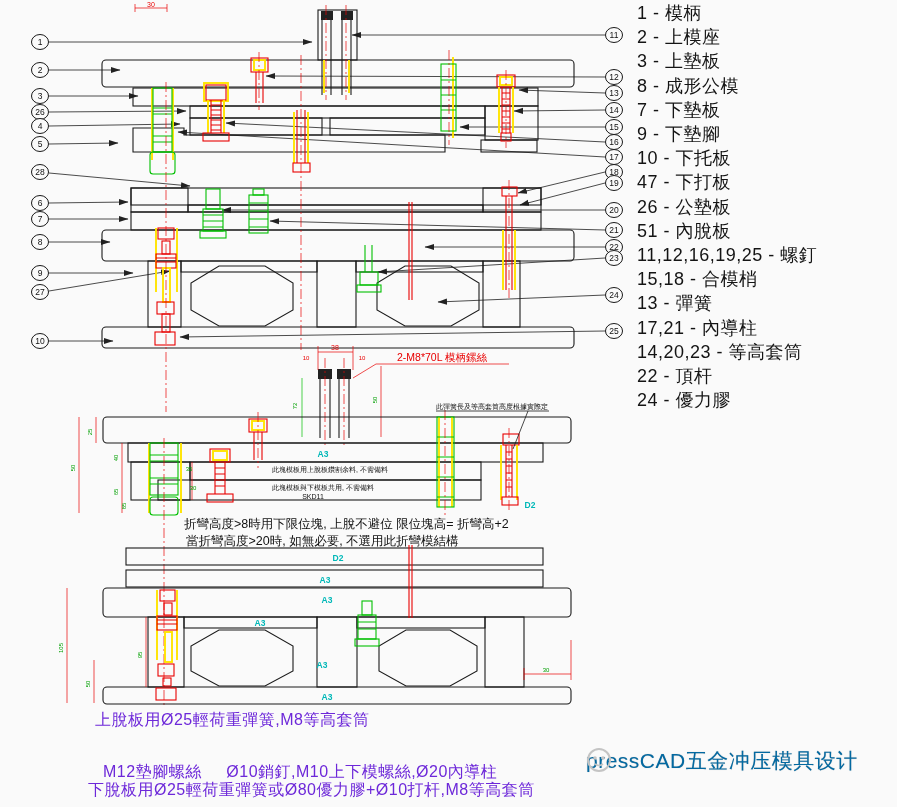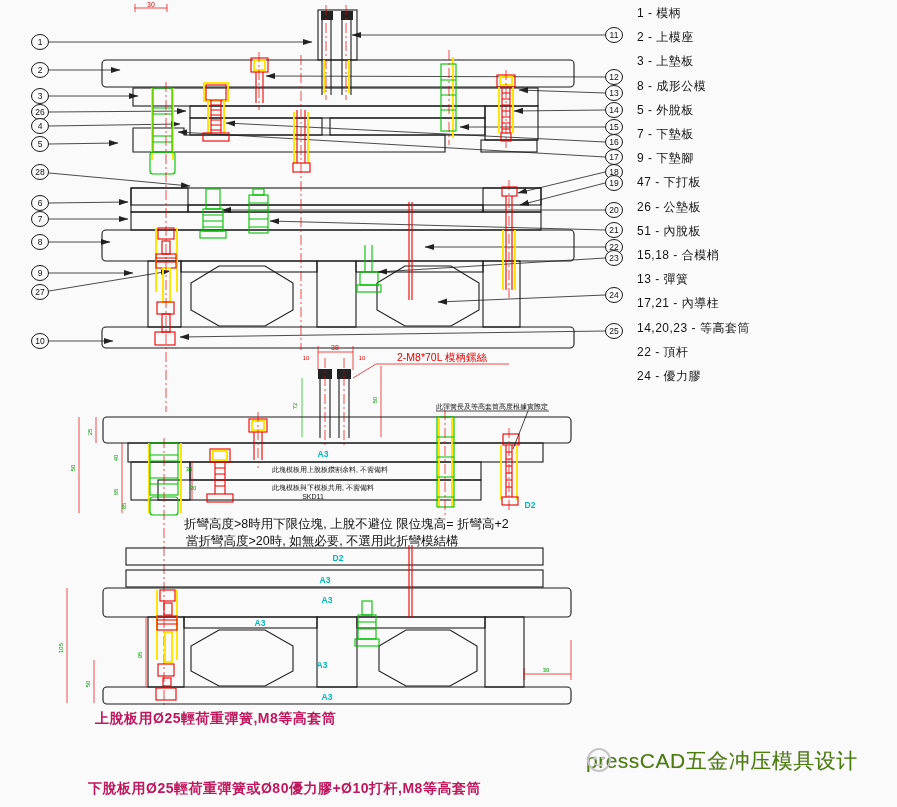--- a/index.html
+++ b/index.html
@@ -18,27 +18,27 @@
   .gdim{stroke:#00bf00;stroke-width:0.7;fill:none;}
   text{font-family:"Liberation Sans",sans-serif;}
   .cot{font-size:8.5px;fill:#111;text-anchor:middle;}
   .cyan{fill:#00b8b8;font-size:8.5px;text-anchor:middle;font-weight:bold;}
   .small{font-size:7px;fill:#111;text-anchor:middle;}
   .bend{font-size:12.5px;fill:#111;}
   .redt{fill:#e80000;text-anchor:middle;}
   .gt{fill:#009f00;font-size:6px;text-anchor:middle;}
   .co{stroke:#1a1a1a;fill:#fafafa;stroke-width:1;}
   
-  .parts-list{position:absolute;left:637px;top:1px;width:259px;font-size:12px;line-height:24.2px;color:#141414;letter-spacing:.5px;}
+  .parts-list{position:absolute;left:637px;top:1px;width:259px;font-size:18px;line-height:24.2px;color:#141414;letter-spacing:.5px;}
   .pl-item{white-space:nowrap;}
-  .note{position:absolute;font-size:14px;color:#be185d;white-space:pre;letter-spacing:.5px;font-weight:bold;}
+  .note{position:absolute;font-size:16px;color:#6d28d9;white-space:pre;letter-spacing:.5px;}
   #note1{left:95px;top:710px;}
   #note2{left:88px;top:780px;}
   #note3{left:103px;top:762px;}
-  .watermark{position:absolute;left:586px;top:747px;display:flex;align-items:center;gap:6px;color:#4d7c0f;font-size:21px;letter-spacing:.5px;text-shadow:0 0 1px #bdbdbd;white-space:nowrap;}
+  .watermark{position:absolute;left:586px;top:747px;display:flex;align-items:center;gap:6px;color:#0369a1;font-size:21px;letter-spacing:.5px;text-shadow:0 0 1px #bdbdbd;white-space:nowrap;}
 </style>
 </head>
 <body>
 
 <div class="stage">
 
 <svg width="897" height="807" viewBox="0 0 897 807">
   <defs>
     <marker id="arr" markerWidth="11" markerHeight="8" refX="10" refY="4" orient="auto">
       <path d="M0,0.6 L10.5,4 L0,7.4 Z" fill="#222"></path>
@@ -498,36 +498,38 @@
     <text class="cyan" x="322" y="668">A3</text>
     <text class="cyan" x="327" y="700">A3</text>
   </g>
 </svg>
 
   <div class="parts-list">
     <div class="pl-item">1 - 模柄</div>
     <div class="pl-item">2 - 上模座</div>
     <div class="pl-item">3 - 上墊板</div>
     <div class="pl-item">8 - 成形公模</div>
-    <div class="pl-item">5 - 外脫板</div>
     <div class="pl-item">7 - 下墊板</div>
     <div class="pl-item">9 - 下墊腳</div>
+    <div class="pl-item">10 - 下托板</div>
     <div class="pl-item">47 - 下打板</div>
     <div class="pl-item">26 - 公墊板</div>
     <div class="pl-item">51 - 內脫板</div>
+    <div class="pl-item">11,12,16,19,25 - 螺釘</div>
     <div class="pl-item">15,18 - 合模梢</div>
     <div class="pl-item">13 - 彈簧</div>
     <div class="pl-item">17,21 - 內導柱</div>
     <div class="pl-item">14,20,23 - 等高套筒</div>
     <div class="pl-item">22 - 頂杆</div>
     <div class="pl-item">24 - 優力膠</div>
   </div>
 
   <div class="note" id="note1">上脫板用Ø25輕荷重彈簧,M8等高套筒</div>
   <div class="note" id="note2">下脫板用Ø25輕荷重彈簧或Ø80優力膠+Ø10打杆,M8等高套筒</div>
+  <div class="note" id="note3">M12墊腳螺絲     Ø10銷釘,M10上下模螺絲,Ø20內導柱</div>
 
   <div class="watermark">
     <svg width="26" height="26" viewBox="0 0 26 26">
       <circle cx="13" cy="13" r="11" fill="none" stroke="#c4c4c4" stroke-width="2"></circle>
       <circle cx="9" cy="11" r="1.8" fill="#c4c4c4"></circle>
       <circle cx="17" cy="11" r="1.8" fill="#c4c4c4"></circle>
       <path d="M9,17 Q13,20 17,17" fill="none" stroke="#c4c4c4" stroke-width="1.6"></path>
     </svg>
     <span>pressCAD五金冲压模具设计</span>
   </div>

